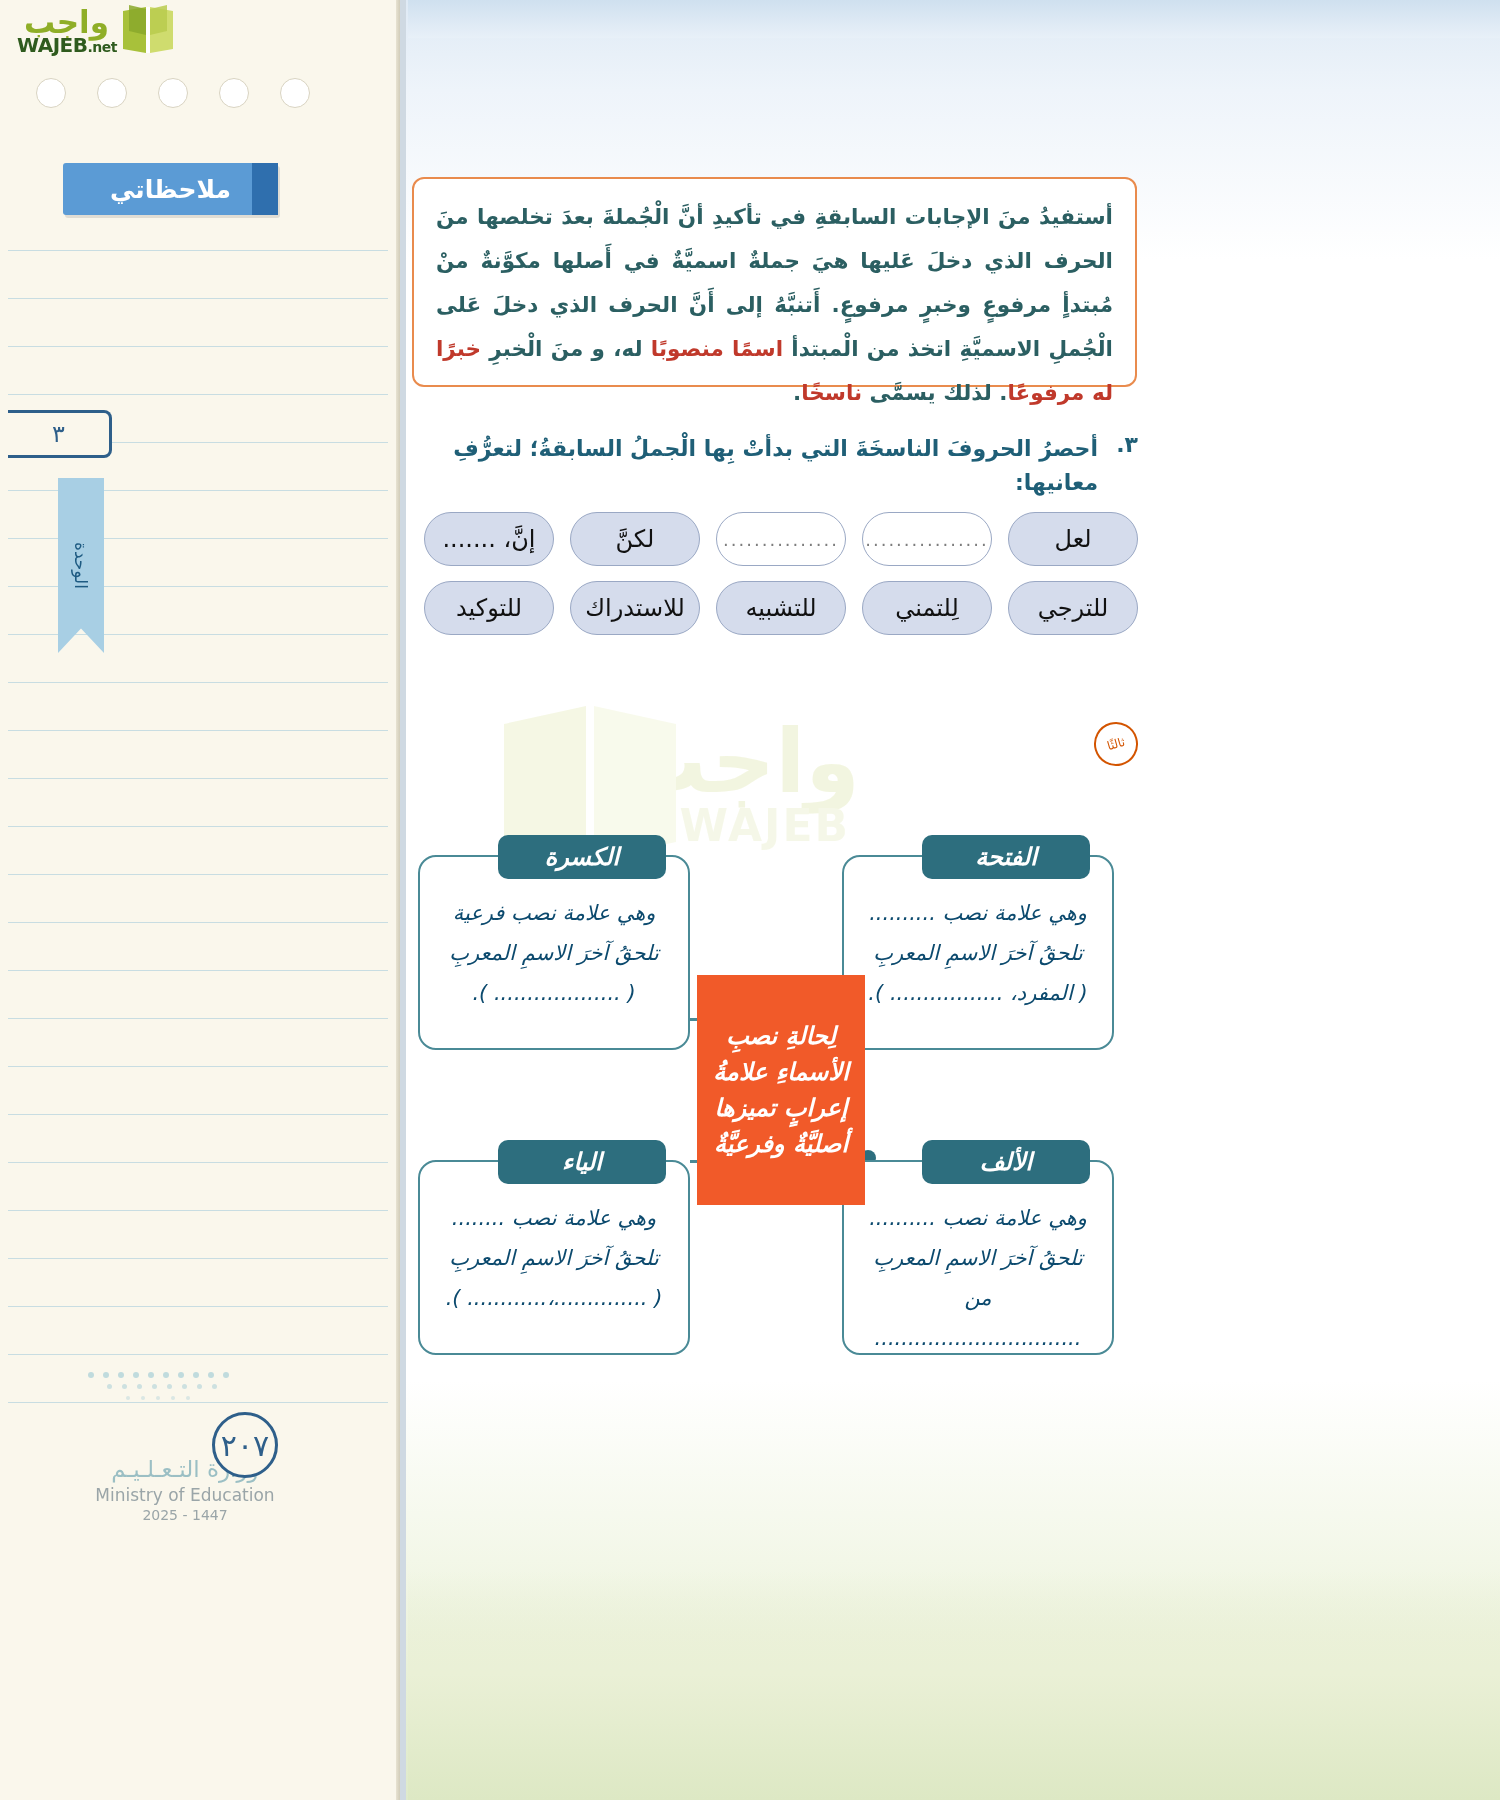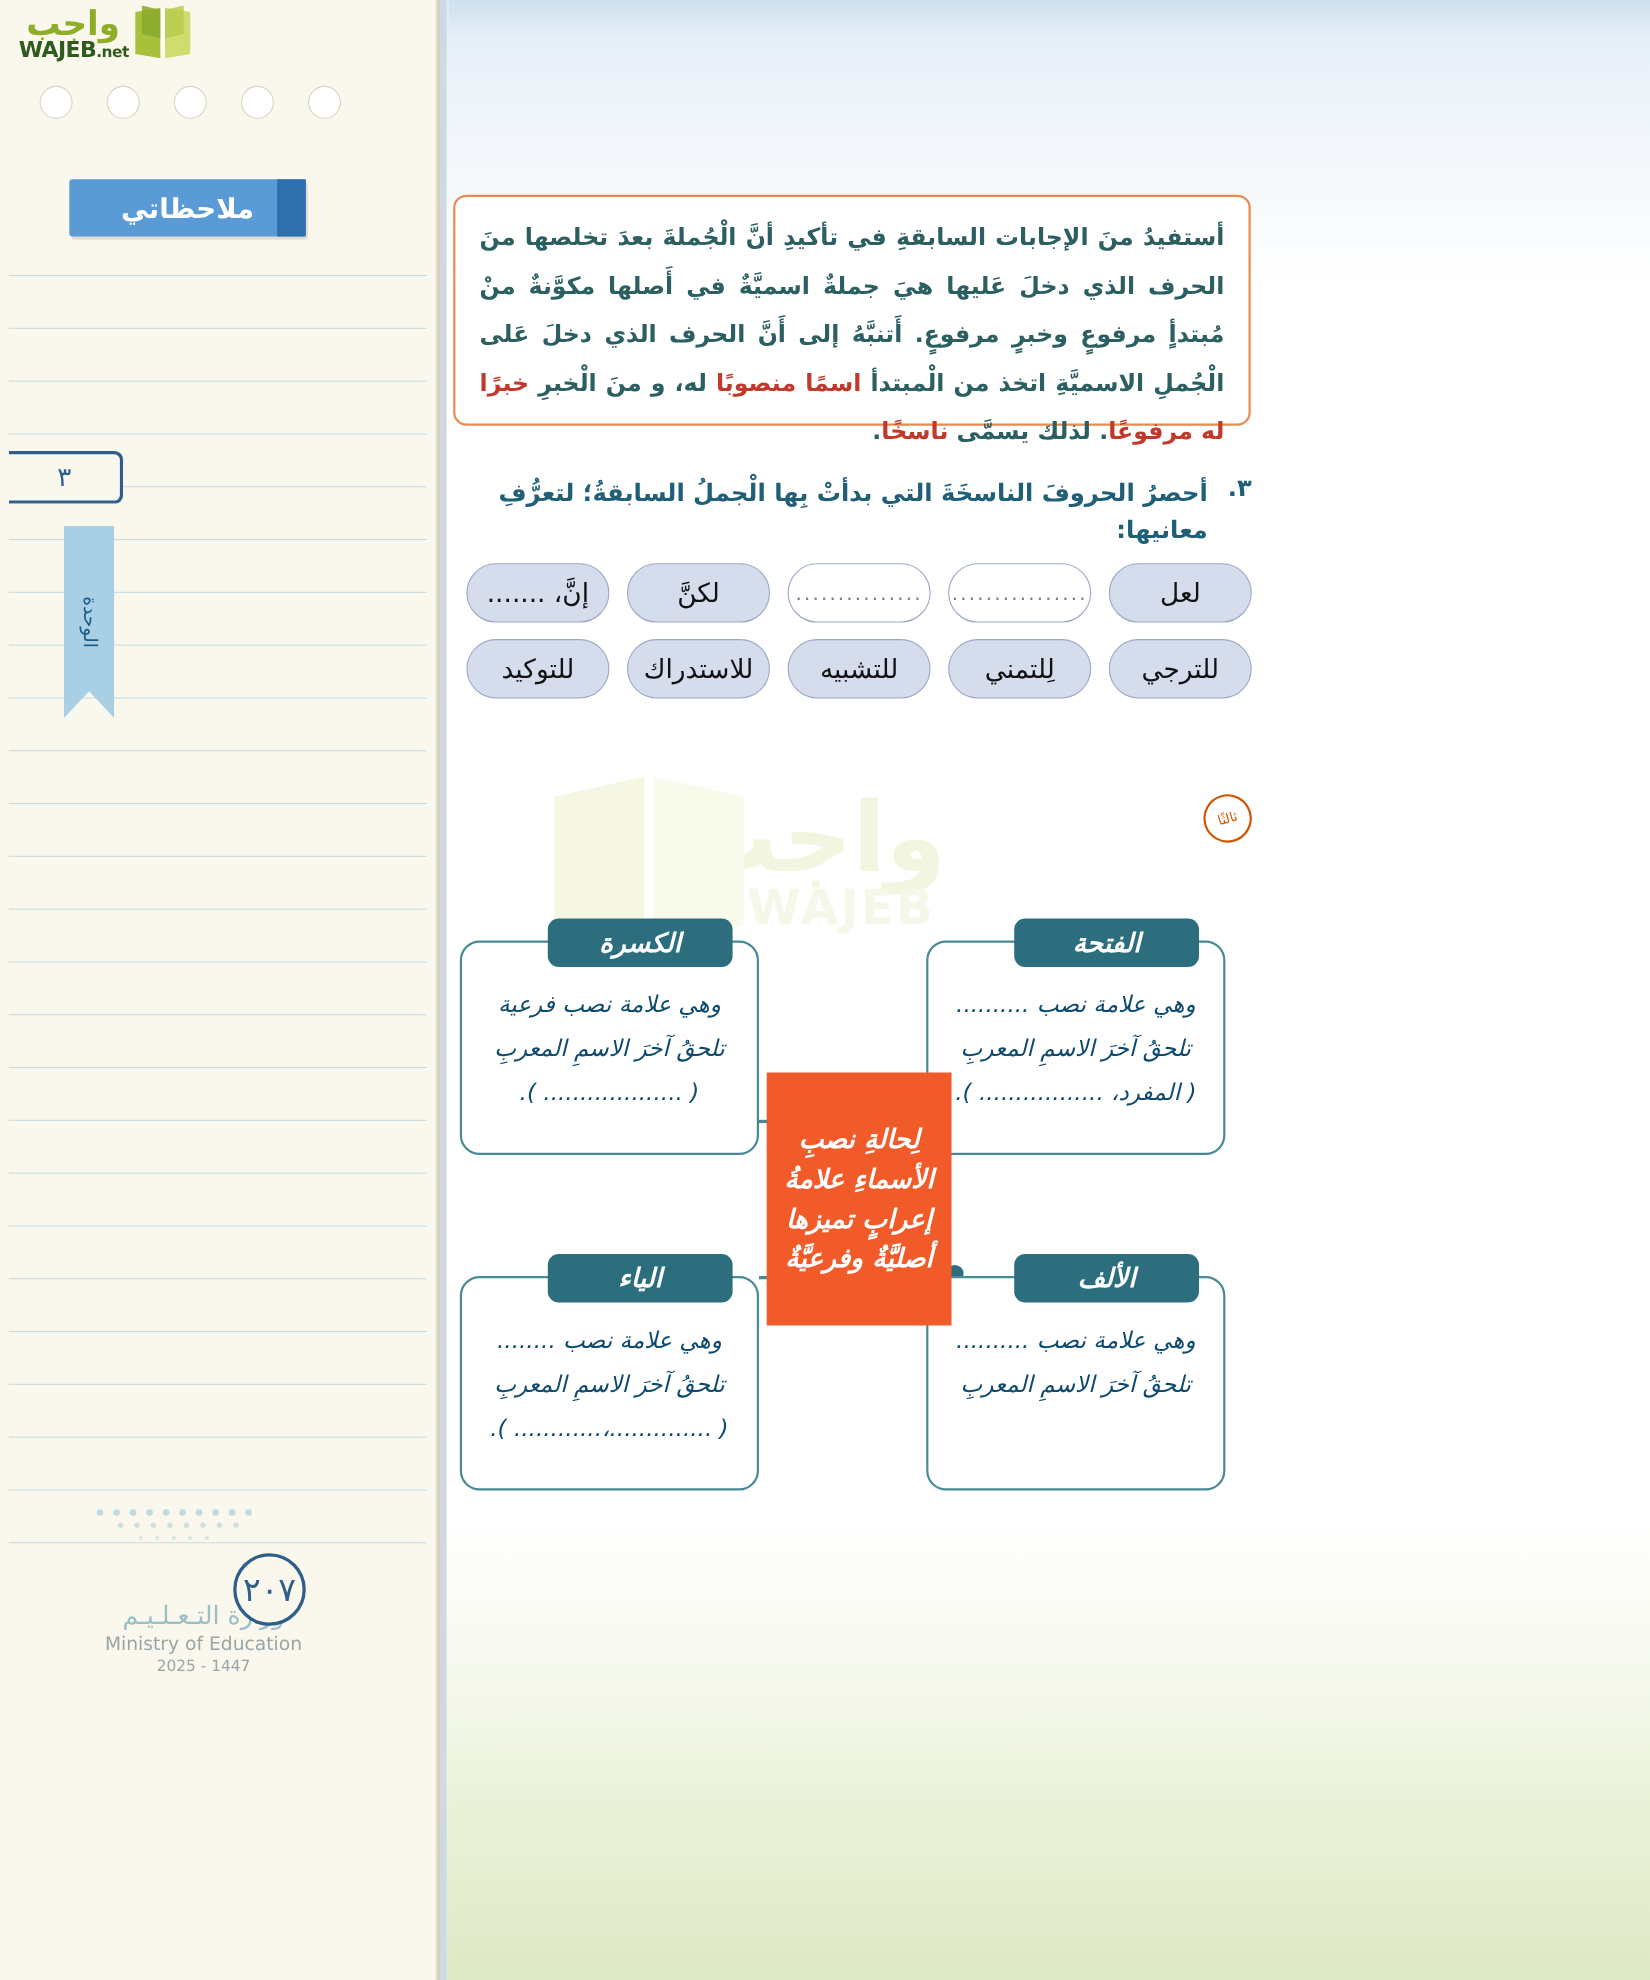--- a/index.html
+++ b/index.html
@@ -561,20 +561,21 @@
           <div>تلحقُ آخرَ الاسمِ المعربِ</div>
           <div>( ..............،............ ).</div>
         </div>
       </div>
 
       <div class="card right" id="card-alif">
         <div class="card-head">الألف</div>
         <div class="card-body">
           <div>وهي علامة نصب ..........</div>
           <div>تلحقُ آخرَ الاسمِ المعربِ</div>
+          <div>من ...............................</div>
         </div>
       </div>
 
       <div class="center-node">
         <div class="cn-text">
           <div>لِحالةِ نصبِ</div>
           <div>الأسماءِ علامةُ</div>
           <div>إعرابٍ تميزها</div>
           <div>أصليَّةٌ وفرعيَّةٌ</div>
         </div>

